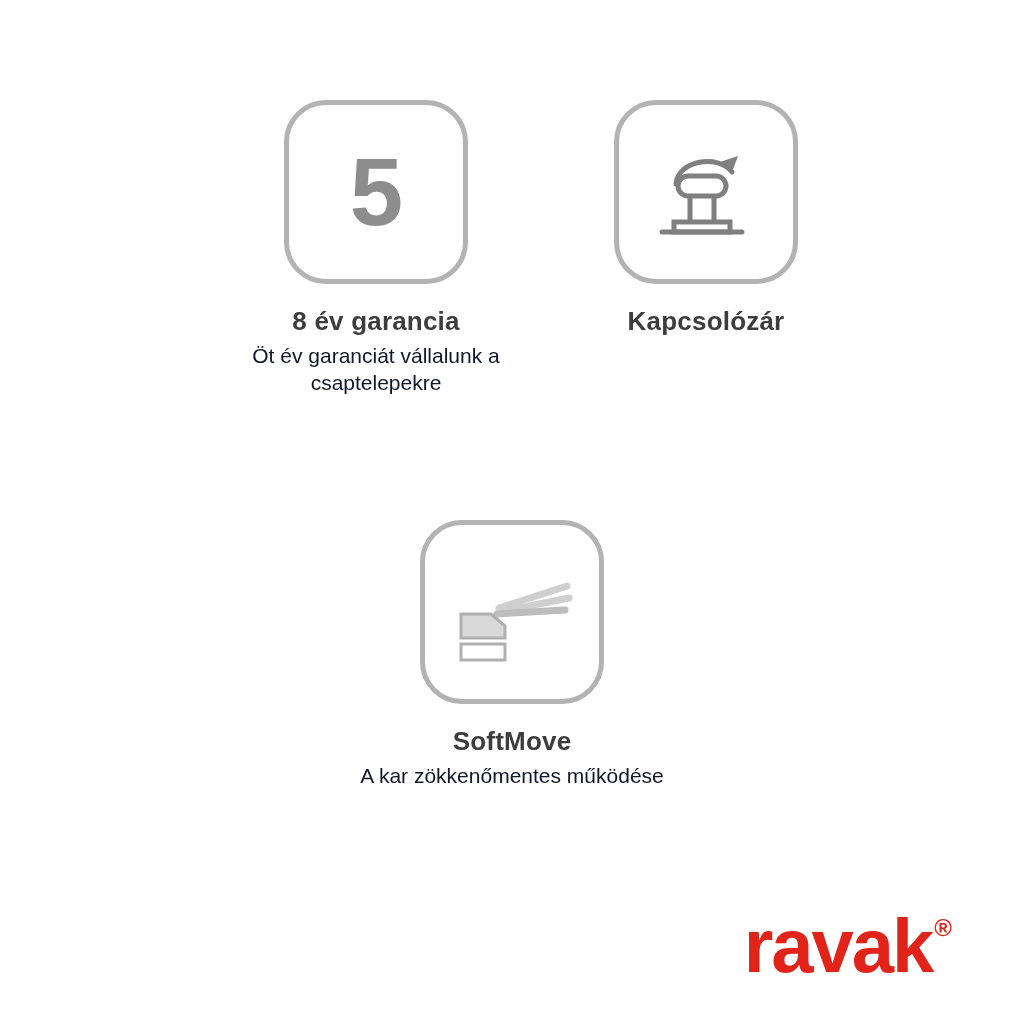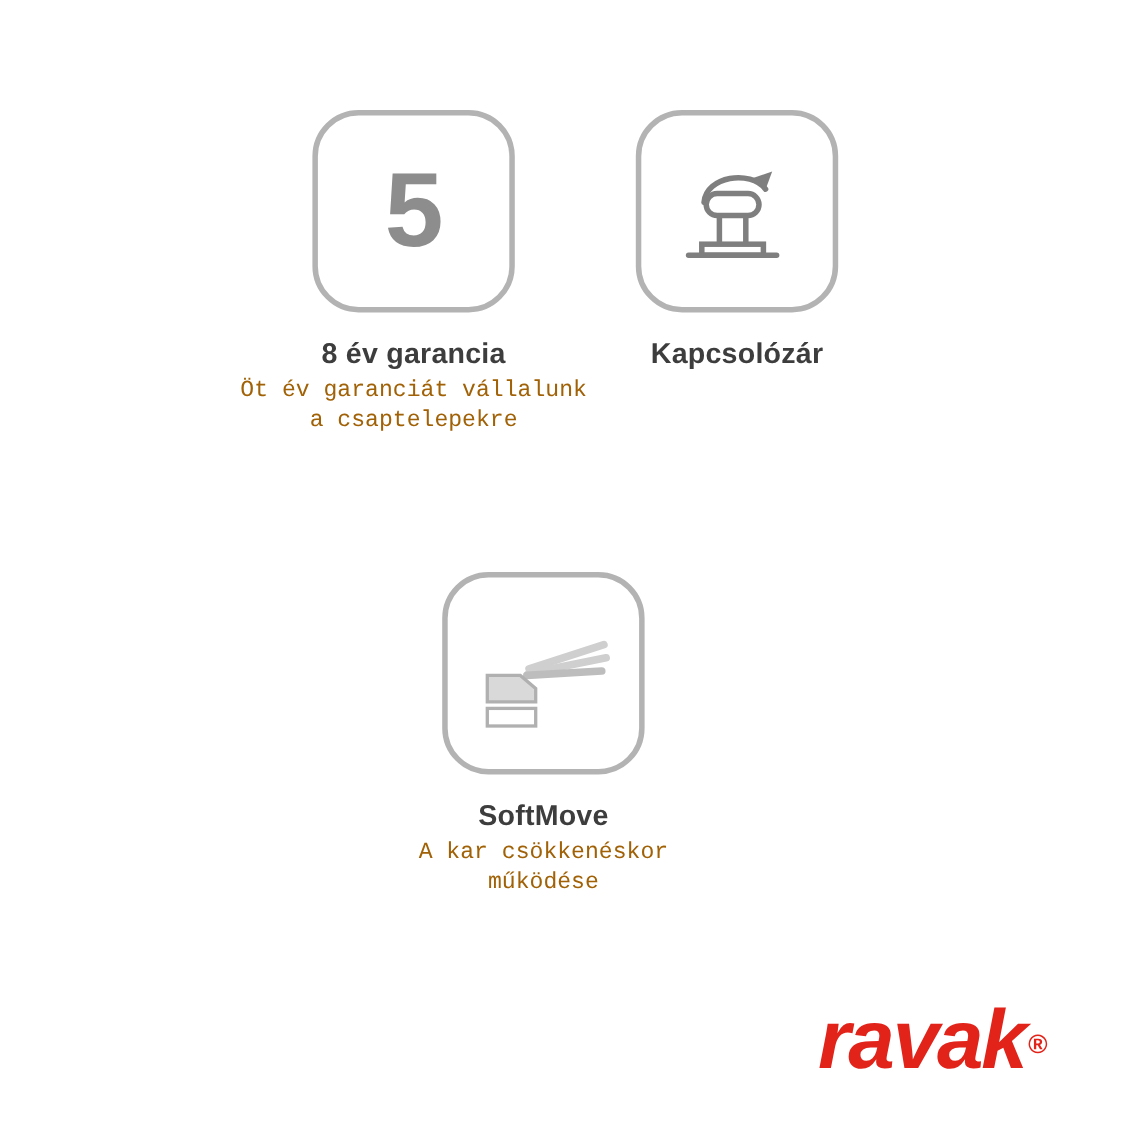--- a/index.html
+++ b/index.html
@@ -24,22 +24,22 @@
 
   .feature {
     position: absolute;
     display: flex;
     flex-direction: column;
     align-items: center;
   }
 
   
   .feature-warranty { left: 186px; top: 100px; width: 380px; }
-  .feature-lock     { left: 480px; top: 100px; width: 380px; justify-content: center; }
-  .feature-softmove { left: 304px; top: 520px; width: 380px; }
+  .feature-lock     { left: 516px; top: 100px; width: 380px; justify-content: center; }
+  .feature-softmove { left: 322px; top: 520px; width: 380px; }
 
   .icon-tile {
     width: 184px;
     height: 184px;
     border: 5px solid #b3b3b3;
     border-radius: 42px;
     box-sizing: border-box;
     display: flex;
     align-items: center;
     justify-content: center;
@@ -62,34 +62,32 @@
     font-weight: bold;
     color: #3d3d3d;
     text-align: center;
     letter-spacing: 0.2px;
   }
 
   .feature-desc {
     margin-top: 6px;
     font-size: 21px;
     line-height: 1.28;
-    color: #a16207;
+    color: #0f172a;
     text-align: center;
     max-width: 330px;
-    font-family: Liberation Mono, monospace;
   }
 
   
   .brand {
     position: absolute;
     right: 72px;
     bottom: 40px;
     display: flex;
-    align-items: center;
-    font-style: italic;
+    align-items: flex-start;
   }
   .brand-word {
     font-size: 76px;
     font-weight: bold;
     color: #e2231a;
     line-height: 1;
     letter-spacing: -2px;
   }
   .brand-reg {
     font-size: 24px;
@@ -144,21 +142,21 @@
 
           <path d="M50 62 L118 58" fill="none" stroke="#bdbdbd" stroke-width="7" stroke-linecap="round"></path>
 
           <path d="M14 62 L44 62 L58 74 L58 86 L14 86 Z" fill="#d9d9d9" stroke="#b0b0b0" stroke-width="3"></path>
 
           <rect x="14" y="92" width="44" height="16" fill="#ffffff" stroke="#b0b0b0" stroke-width="3"></rect>
         </svg>
       </span>
     </div>
     <div class="feature-title">SoftMove</div>
-    <div class="feature-desc">A kar csökkenéskor működése</div>
+    <div class="feature-desc">A kar zökkenőmentes működése</div>
   </div>
 
   <div class="brand">
     <span class="brand-word">ravak</span>
     <span class="brand-reg">®</span>
   </div>
 
 </div>
 
 </body></html>

